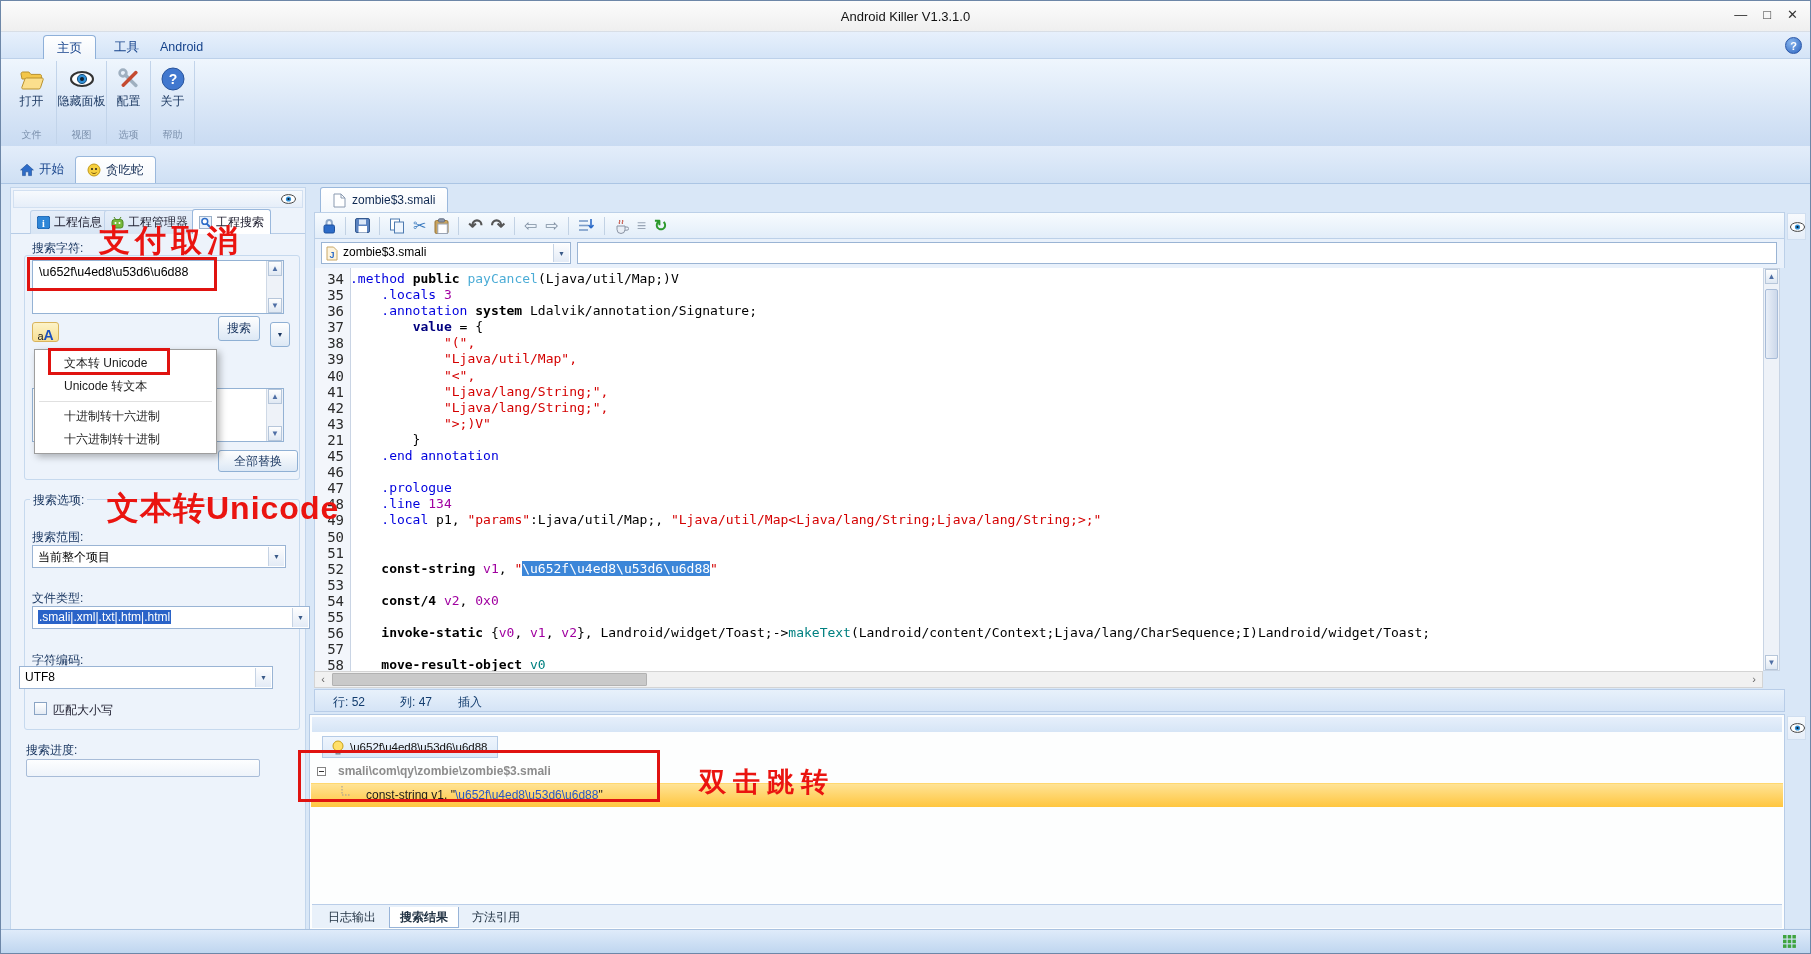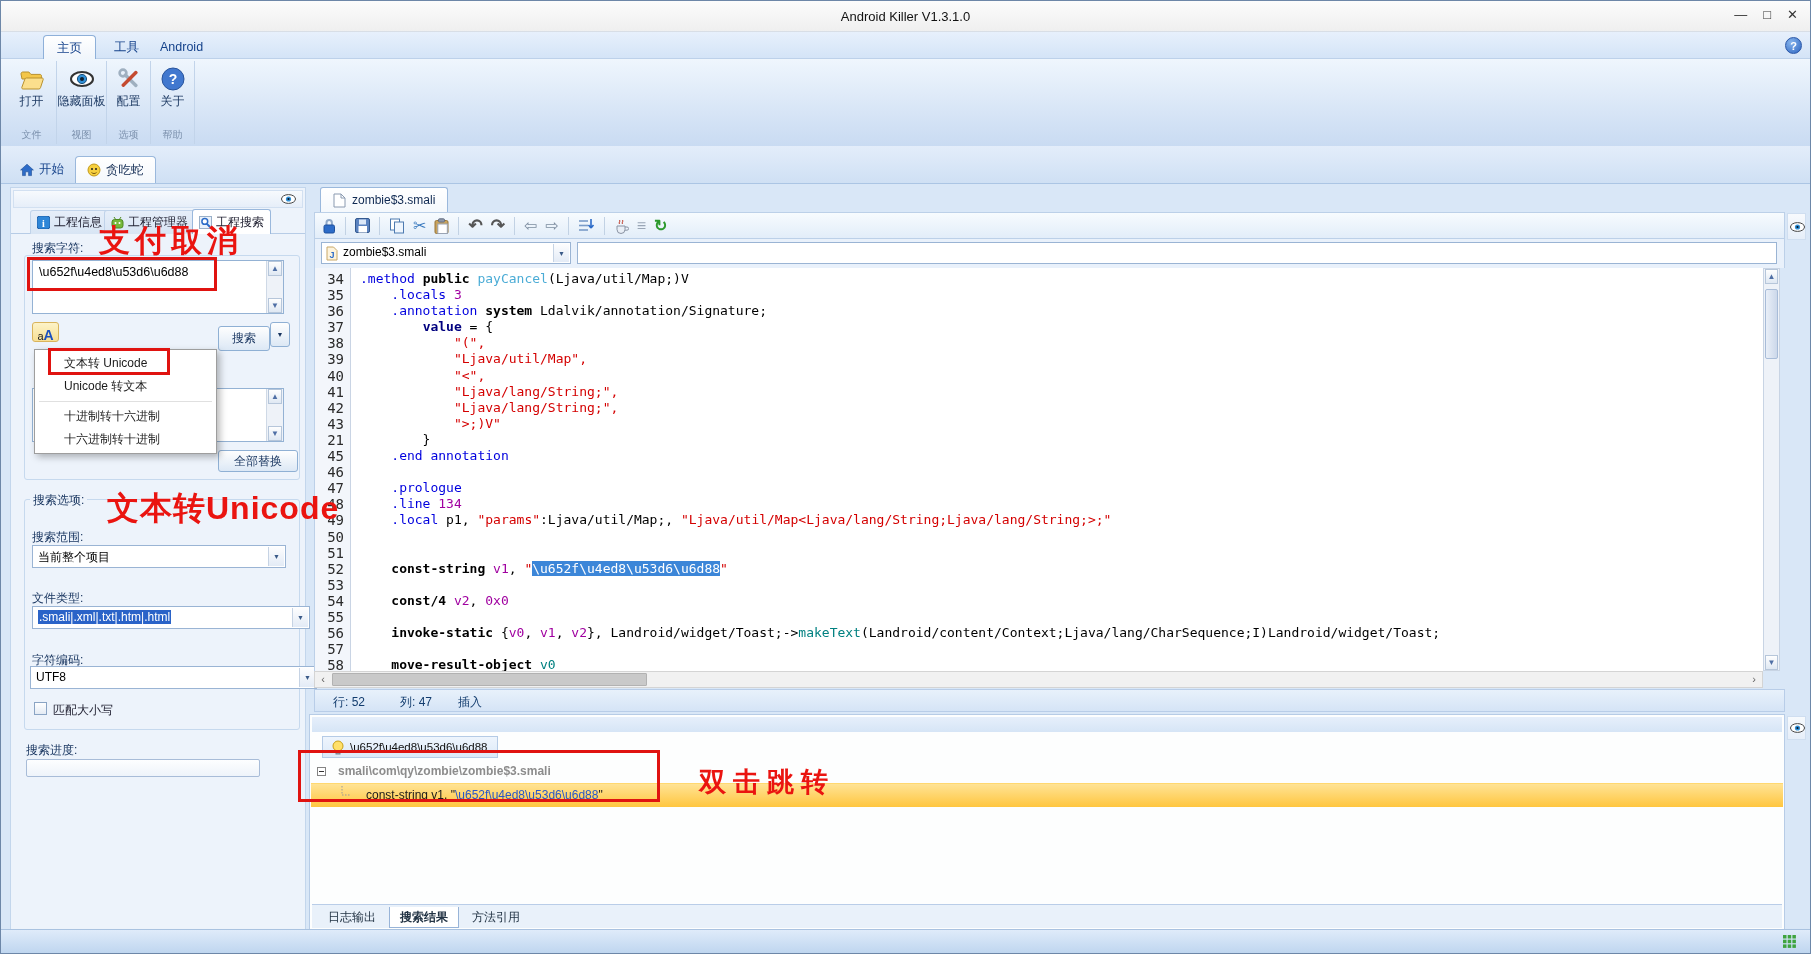--- a/index.html
+++ b/index.html
@@ -64,21 +64,21 @@
   .ed{position:absolute;left:313px;top:185px;width:1471px;height:526px}
   .ed-tab{position:absolute;left:6px;top:1px;height:25px;background:linear-gradient(#ffffff,#f4f8fc);border:1px solid #9ab8dc;border-bottom:none;border-radius:3px 3px 0 0;display:flex;align-items:center;gap:6px;padding:0 12px;font-size:12px;color:#102a52}
   .ed-toolbar{position:absolute;left:0;right:0;top:26px;height:27px;background:linear-gradient(#f7fbfe,#e2edf9);border:1px solid #bcd0e8;display:flex;align-items:center;padding-left:7px;gap:8px}
   .tsep{width:1px;height:18px;background:#c2d2e4;margin:0 1px}
   .tglyph{font-size:15px;line-height:16px;color:#555}
   .ed-combos{position:absolute;left:0;right:0;top:53px;height:29px;background:#e9f1fb;border-left:1px solid #bcd0e8;border-right:1px solid #bcd0e8}
   .code{position:absolute;left:0;top:82px;width:1449px;height:403px;background:#fff;border-left:1px solid #bcd0e8;overflow:hidden}
   .gutter{position:absolute;left:0;top:0;bottom:0;width:36px;background:#f3f6fb;border-right:1px solid #c9d4e4}
   .cl{position:relative;display:flex;height:16.1px;line-height:16.1px;font-family:"DejaVu Sans Mono",monospace;font-size:13px;white-space:pre}
   .ln{width:35px;text-align:right;padding-right:6px;color:#2b2b2b;flex:none;font-size:14px}
-  .ct{padding-left:10px}
+  .ct{}
   .tk-kw{color:#0000dE}.tk-b{color:#000;font-weight:bold}.tk-mn{color:#4bacd6}
   .tk-bn{color:#00007f;font-weight:bold}.tk-str{color:#d40000}.tk-num{color:#a000a0}
   .tk-reg{color:#a000a0}.tk-fn{color:#008080}.tk-pl{color:#000}
   .tk-sel{color:#fff;background:#3c86d8}
   .vscroll{position:absolute;left:1449px;top:82px;width:17px;height:403px;background:#eef2f8;border:1px solid #c8d4e4}
   .vthumb{position:absolute;left:1px;right:1px;top:20px;height:70px;background:linear-gradient(90deg,#e9eff8,#ccd8ea);border:1px solid #a8bcd8;border-radius:2px}
   .hscroll{position:absolute;left:0;top:485px;width:1449px;height:17px;background:#f1f1f1;border:1px solid #d4d4d4}
   .harr{position:absolute;top:0;bottom:0;width:16px;color:#666;font-size:11px;text-align:center;line-height:15px;background:#f1f1f1}
   .hthumb{position:absolute;left:17px;top:1px;height:13px;width:315px;background:#c9c9c9;border:1px solid #b2b2b2;border-radius:1px}
   .ed-status{position:absolute;left:0;right:0;top:503px;height:23px;background:linear-gradient(#e8f1fb,#d5e4f6);border:1px solid #b8cde8;font-size:12px;color:#123c6e}
@@ -261,21 +261,21 @@
       <span class="tval">\u652f\u4ed8\u53d6\u6d88</span>
       <div class="vtrack">
         <div class="sbtn" style="top:0">▲</div>
         <div class="sbtn" style="bottom:0">▼</div>
       </div>
     </div>
 
     <div class="btn aA" style="left:21px;top:134px;width:27px;height:20px;line-height:24px">
       <span style="font-size:11px;color:#222">a</span><span style="font-size:14px;font-weight:bold;color:#1a4fc0">A</span>
     </div>
-    <div class="btn" style="left:207px;top:138px;width:52px;height:25px;line-height:23px">搜索</div>
+    <div class="btn" style="left:207px;top:128px;width:42px;height:25px;line-height:23px">搜索</div>
     <div class="btn" style="left:259px;top:134px;width:20px;height:25px;line-height:23px;font-size:7px">▼</div>
 
     <div class="ta" style="left:21px;top:200px;width:252px;height:54px;z-index:1">
       <div class="vtrack">
         <div class="sbtn" style="top:0">▲</div>
         <div class="sbtn" style="bottom:0">▼</div>
       </div>
     </div>
 
     <div class="menu" style="left:23px;top:161px">
@@ -297,21 +297,21 @@
       <span class="carr">▼</span>
     </div>
 
     <div class="lbl" style="left:21px;top:402px">文件类型:</div>
     <div class="combo" style="left:21px;top:418px;width:278px">
       <span class="cv selhl">.smali|.xml|.txt|.htm|.html</span>
       <span class="carr">▼</span>
     </div>
 
     <div class="lbl" style="left:21px;top:464px">字符编码:</div>
-    <div class="combo" style="left:19px;top:478px;width:287px">
+    <div class="combo" style="left:8px;top:478px;width:254px">
       <span class="cv">UTF8</span>
       <span class="carr">▼</span>
     </div>
 
     <div class="cb" style="left:23px;top:514px"></div>
     <div class="lbl" style="left:42px;top:514px;color:#223">匹配大小写</div>
 
     <div class="lbl" style="left:15px;top:554px">搜索进度:</div>
     <div class="pbar" style="left:15px;top:571px;width:234px;height:18px"></div>
   </div>

